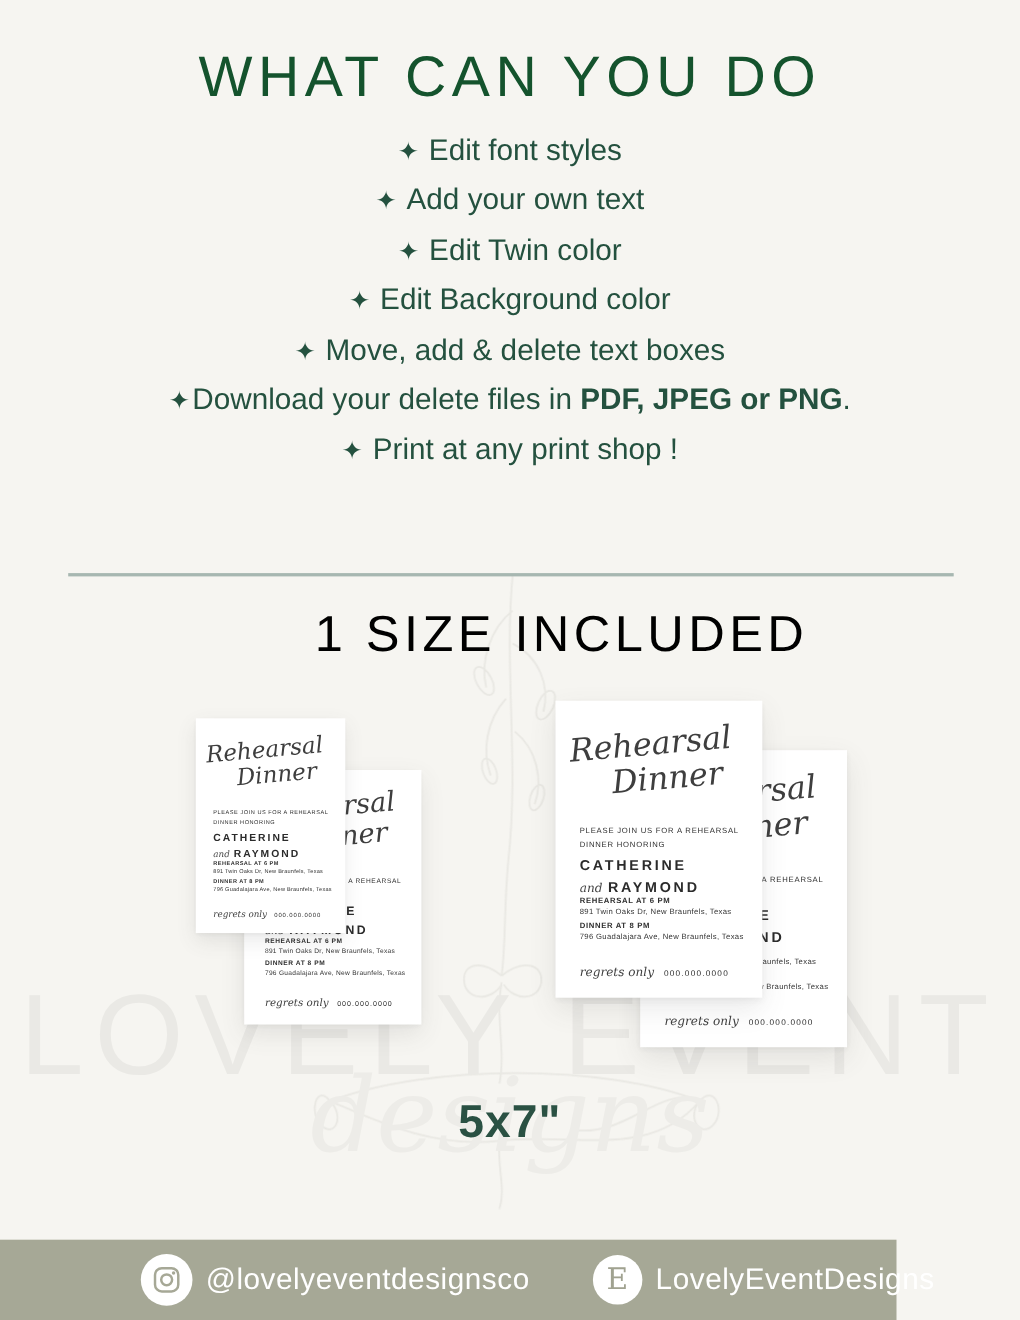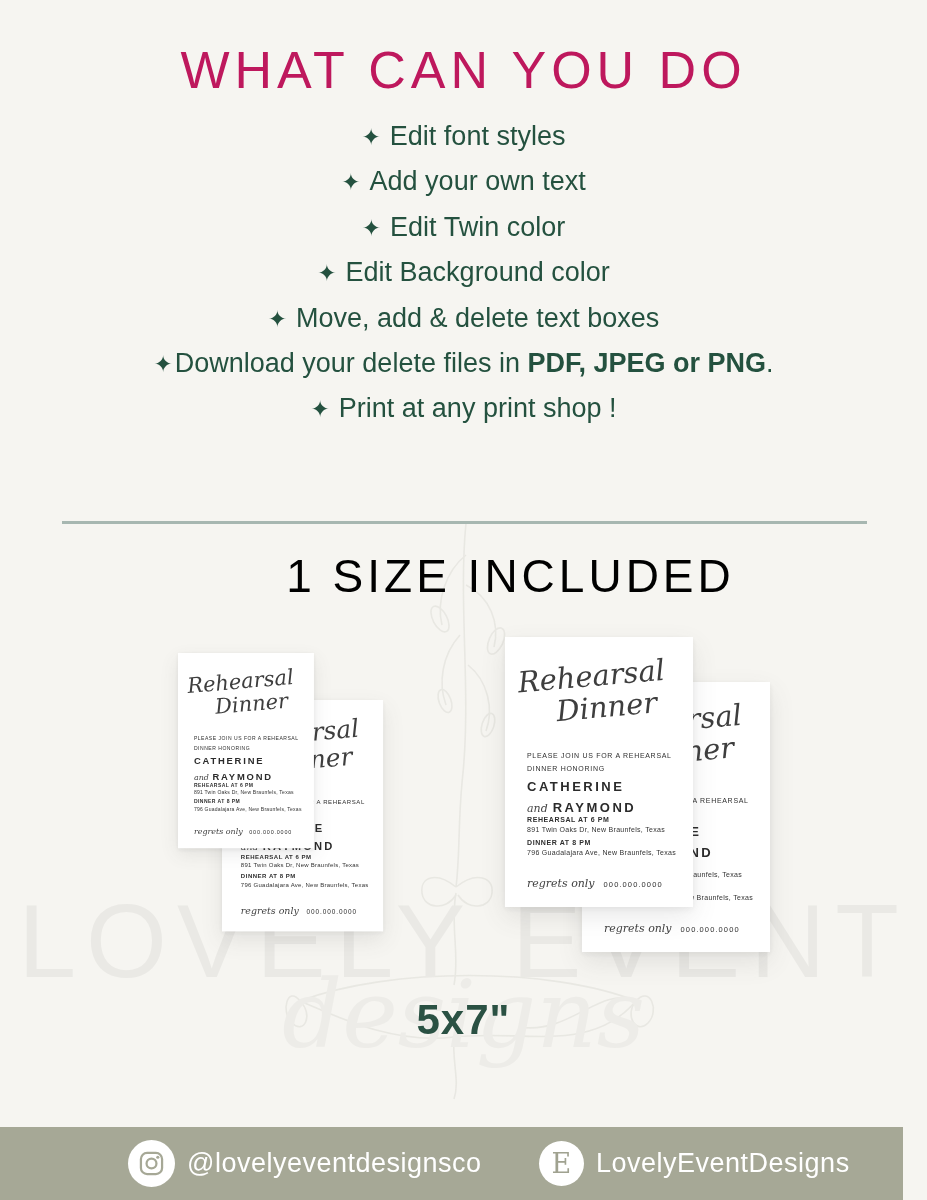--- a/index.html
+++ b/index.html
@@ -9,21 +9,21 @@
 
   
   .wm-art{position:absolute;left:270px;top:515px;z-index:1;pointer-events:none;}
   .wm-text{position:absolute;top:882px;left:0;width:100%;text-align:center;z-index:1;
            font-size:104px;font-weight:400;letter-spacing:10px;color:#eae9e5;white-space:nowrap;}
   .wm-script{position:absolute;top:960px;left:0;width:100%;text-align:center;z-index:1;
            font-family:"DejaVu Serif",serif;font-style:italic;font-size:94px;color:#edece8;}
 
   
   .title{position:absolute;top:40px;left:0;width:100%;text-align:center;z-index:2;
-         font-size:52px;font-weight:400;letter-spacing:5px;color:#be185d;white-space:nowrap;}
+         font-size:52px;font-weight:400;letter-spacing:5px;color:#14532d;white-space:nowrap;}
   .features{position:absolute;top:114px;left:0;width:100%;z-index:2;}
   .feat-row{width:100%;text-align:center;line-height:44.4px;font-size:27px;color:#24513f;}
   .feat-row .bullet{margin-right:9px;font-size:23px;}
   .feat-row .bullet.tight{margin-right:2px;}
   .feat-row .fbold{font-weight:700;}
 
   .divider{position:absolute;top:521px;left:62px;width:805px;height:3px;background:#a7b7b1;z-index:2;}
 
   .size-title{position:absolute;top:549px;left:0;width:100%;text-align:center;z-index:2;
          font-size:46px;font-weight:400;letter-spacing:4px;color:#000000;white-space:nowrap;padding-left:47px;}
@@ -49,21 +49,21 @@
         font-weight:400;color:#444;margin-right:5px;}
   .c-ev{position:absolute;left:22px;color:#2e2e2e;}
   .c-ev.ev1{top:179px;} .c-ev.ev2{top:202px;}
   .c-ev .evl{font-size:7px;font-weight:700;letter-spacing:.6px;}
   .c-ev .eva{font-size:7px;font-weight:400;letter-spacing:.3px;margin-top:3px;color:#333;}
   .c-rsvp{position:absolute;left:22px;top:240px;display:flex;align-items:baseline;}
   .c-rsvp .rscript{font-family:"DejaVu Serif",serif;font-style:italic;font-size:11px;color:#3e3e3e;margin-right:9px;}
   .c-rsvp .rphone{font-size:7.5px;font-weight:500;letter-spacing:1.1px;color:#2e2e2e;}
 
   
-  .footer{position:absolute;left:0;top:1127px;width:903px;height:73px;background:#a6a896;z-index:6;}
+  .footer{position:absolute;left:0;top:1127px;width:815px;height:73px;background:#a6a896;z-index:6;}
   .social{position:absolute;top:0;height:73px;display:flex;align-items:center;color:#ffffff;
           font-size:27px;letter-spacing:.5px;white-space:nowrap;}
   .social.ig{left:128px;} .social.etsy{left:539px;}
   .icircle{width:47px;height:47px;border-radius:50%;background:#ffffff;margin-right:12px;
           display:flex;align-items:center;justify-content:center;flex:0 0 auto;}
   .ecircle{width:45px;height:45px;border-radius:50%;background:#ffffff;margin-right:12px;
           display:flex;align-items:center;justify-content:center;flex:0 0 auto;
           font-family:"DejaVu Serif",serif;font-size:27px;color:#a0a290;}
 </style>
 </head>

